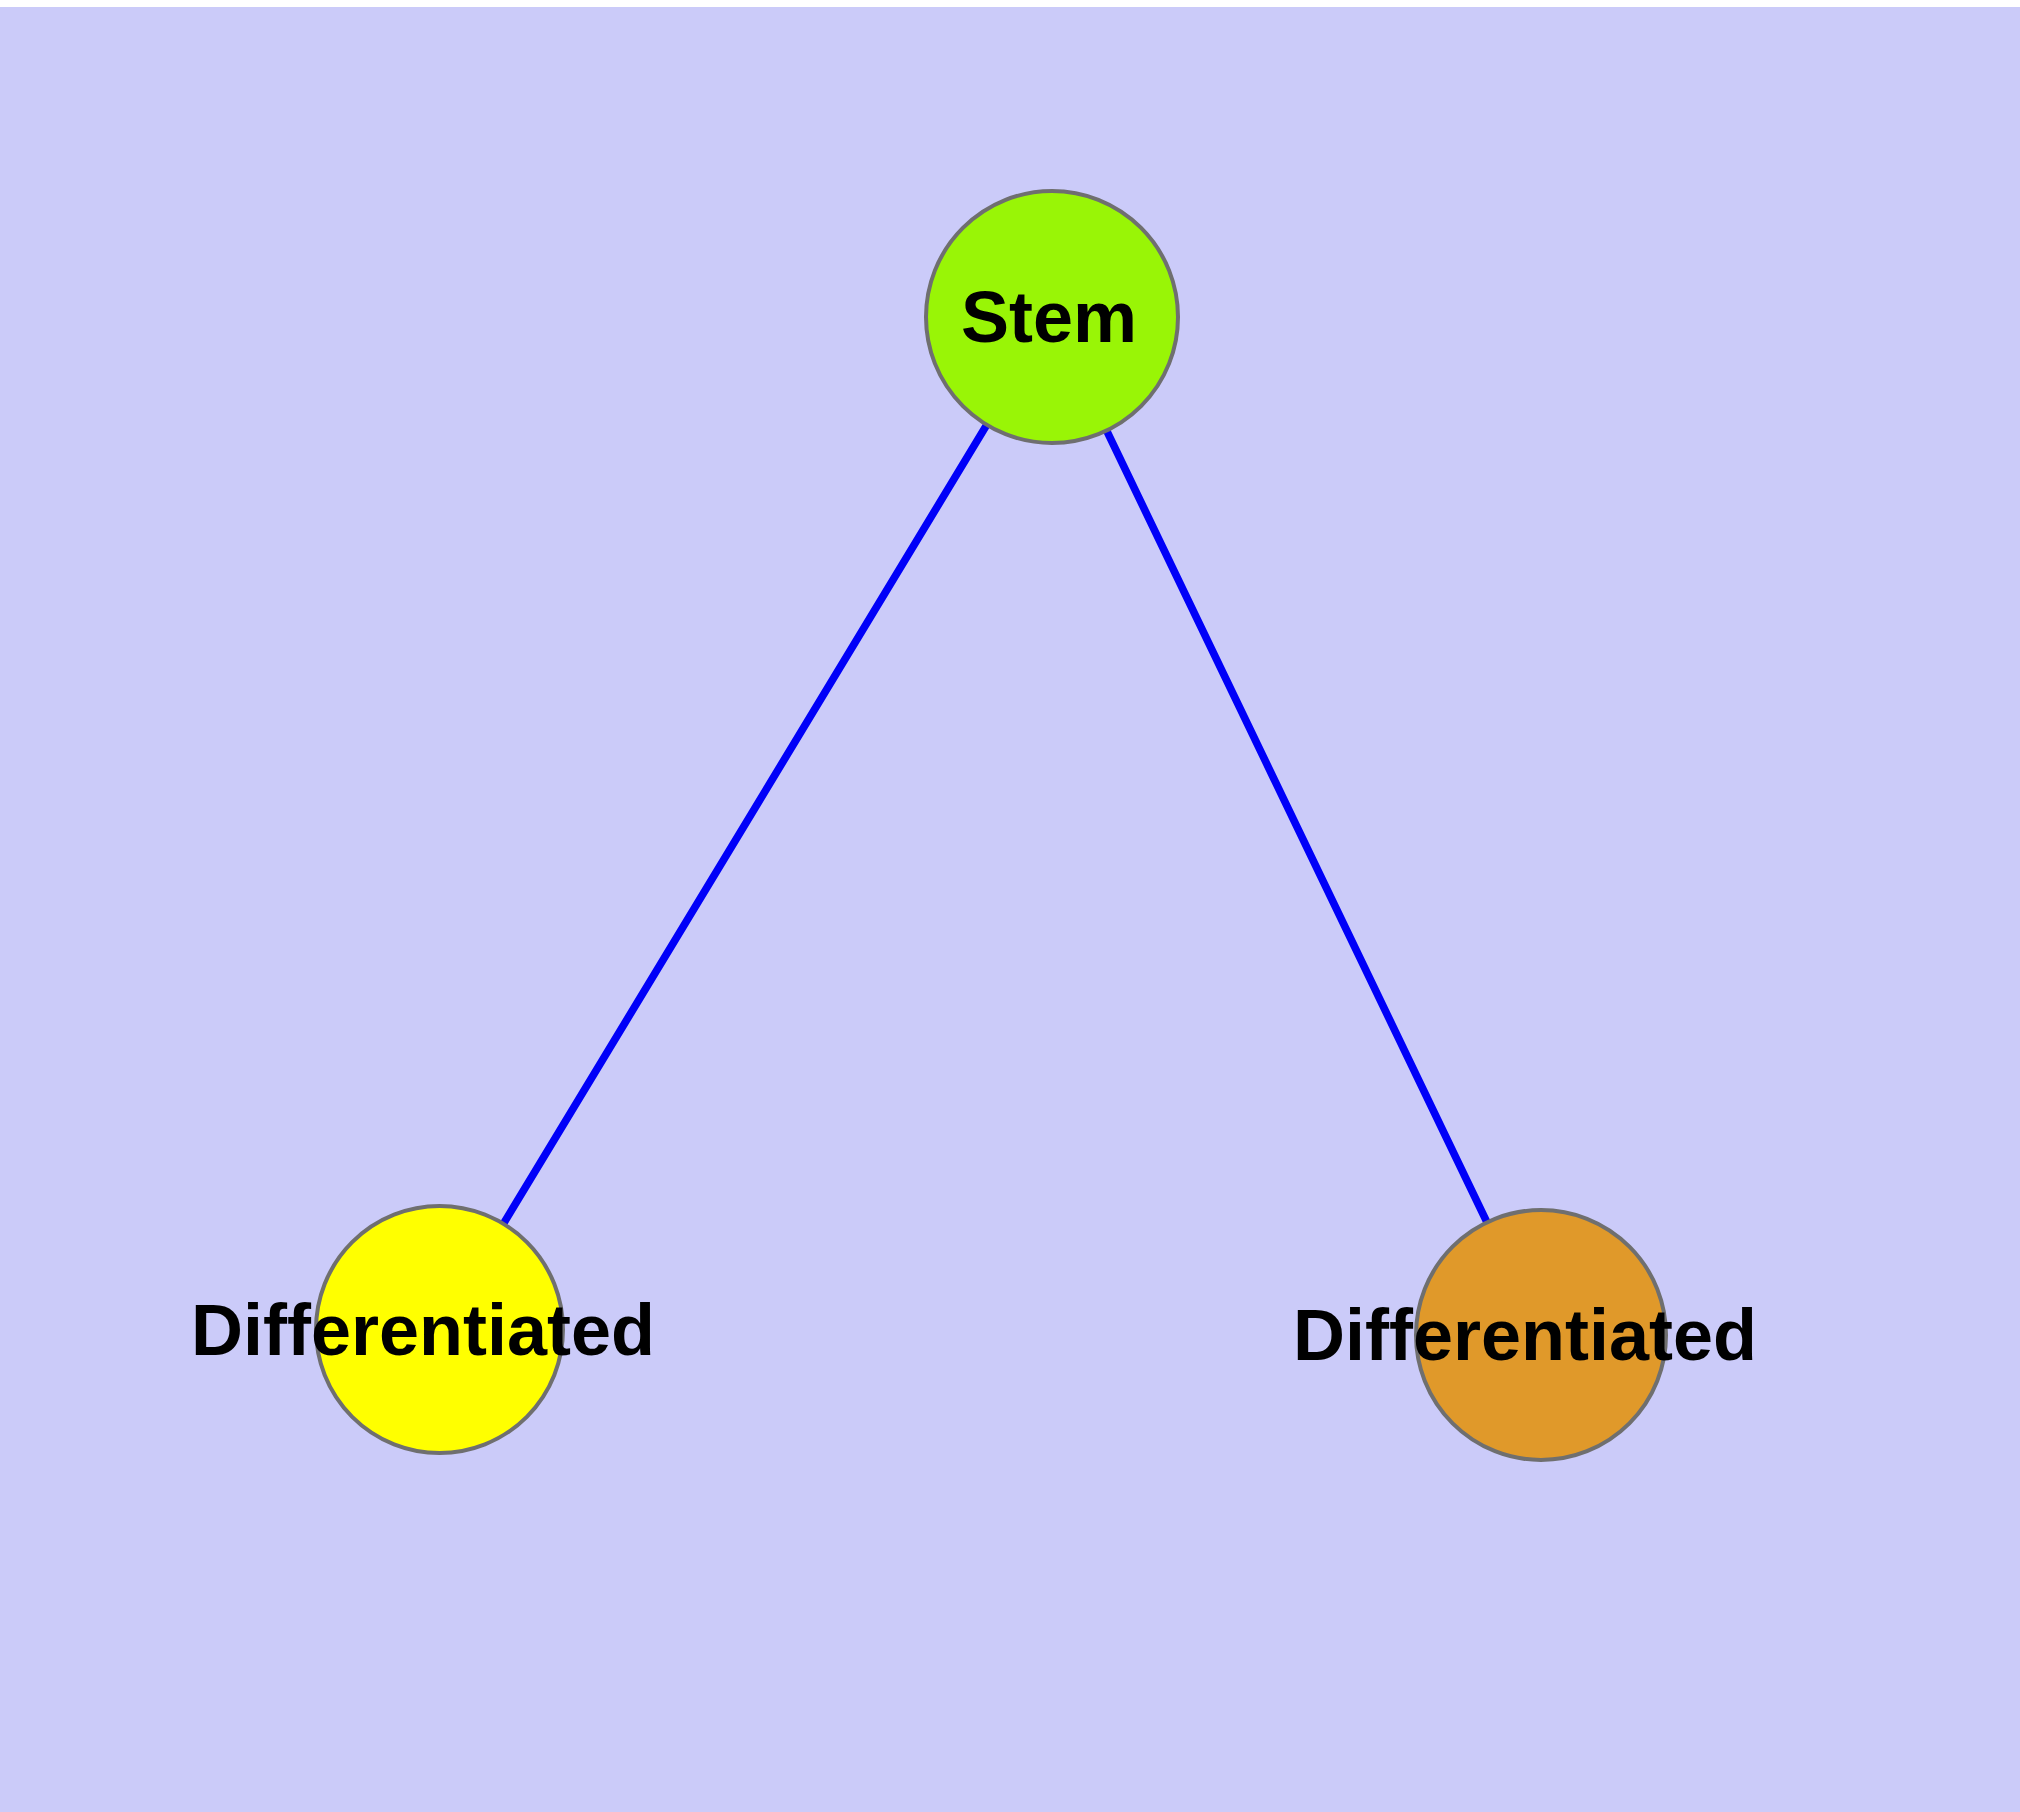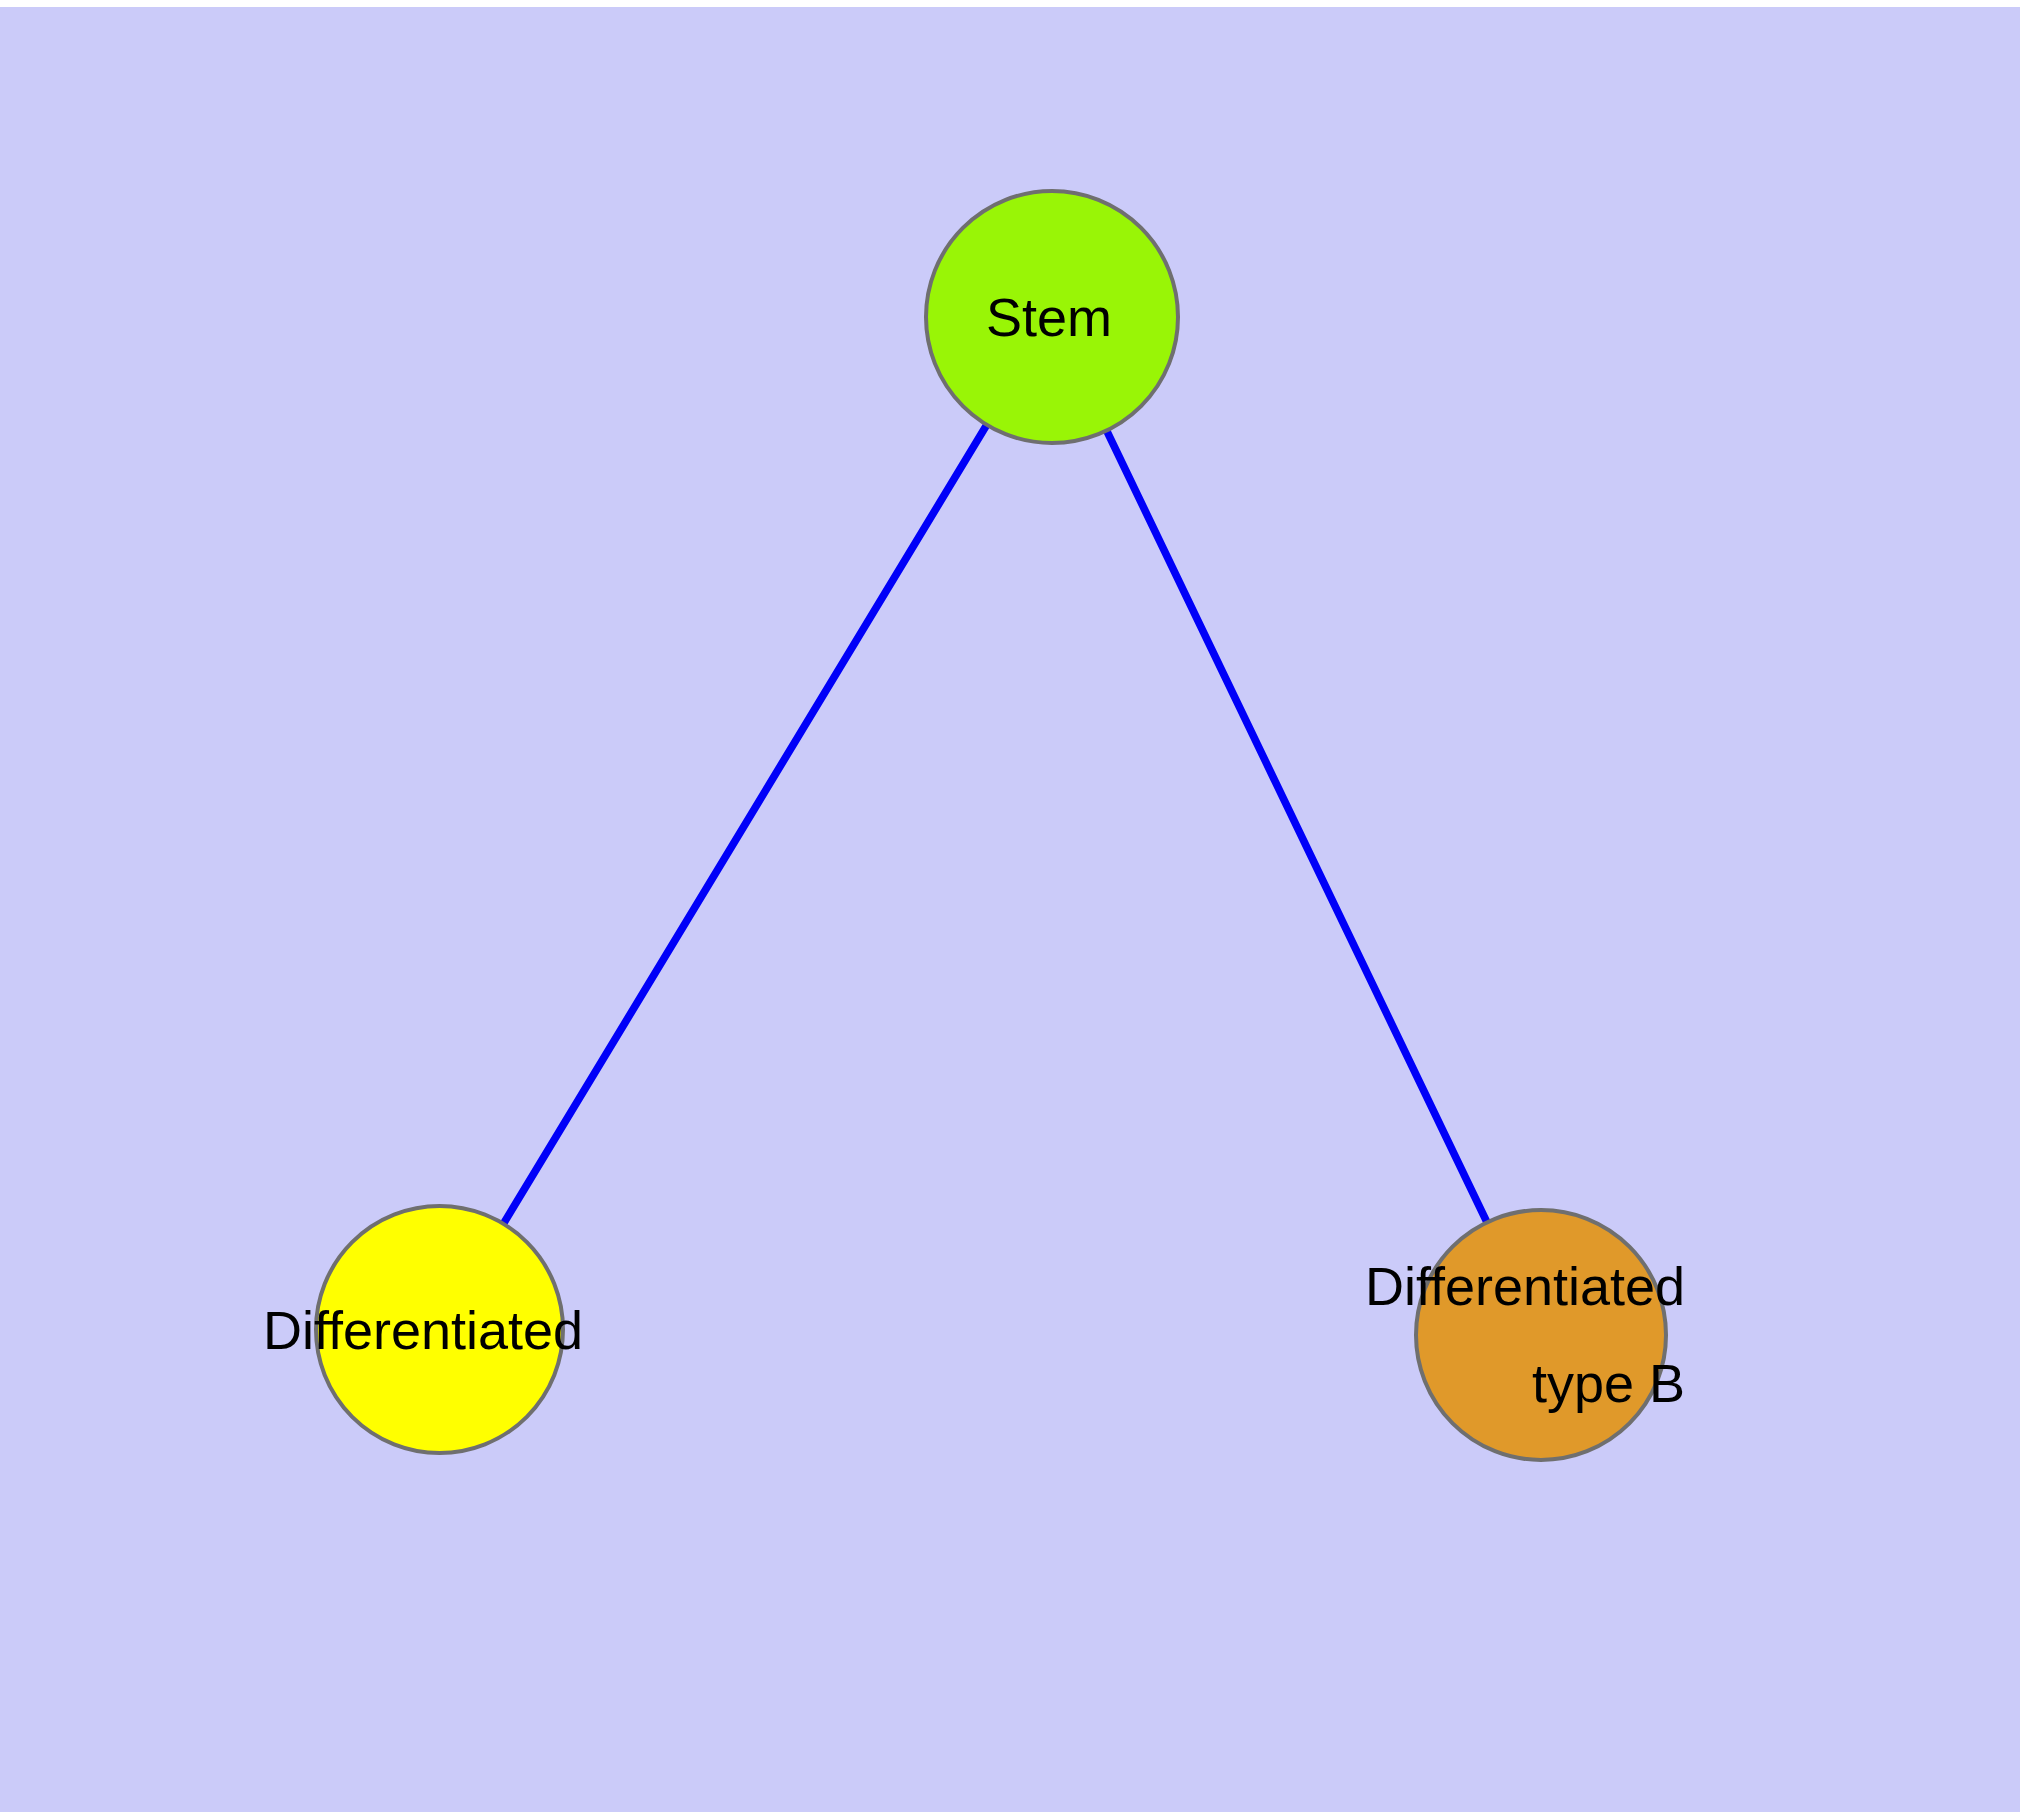--- a/index.html
+++ b/index.html
@@ -32,23 +32,23 @@
   }
   .node {
     position: absolute;
     border-radius: 50%;
     border: 4.2px solid #6f6f6f;
     box-sizing: border-box;
   }
   .label {
     position: absolute;
     transform: translate(-50%, -50%);
-    text-align: right;
-    font-weight: normal;
-    font-size: 54px;
+    text-align: left;
+    font-weight: bold;
+    font-size: 72px;
     line-height: 97px;
     white-space: nowrap;
   }
   .label span {
     display: block;
   }
 </style>
 </head>
 <body>
 
@@ -66,19 +66,18 @@
   <div class="label" style="left: 1049px; top: 317px; color: rgb(0, 0, 0);">
     <span>Stem</span>
   </div>
 
   <div class="label" style="left: 423px; top: 1330px; color: rgb(0, 0, 0);">
     <span>Differentiated</span>
   </div>
 
   <div class="label" style="left: 1525px; top: 1335px; color: rgb(0, 0, 0);">
     <span>Differentiated</span>
-    <span>type B</span>
   </div>
 
   <div class="top-strip" style="background: rgb(255, 255, 255);"></div>
 
 </div>
 
 
 </body></html>

